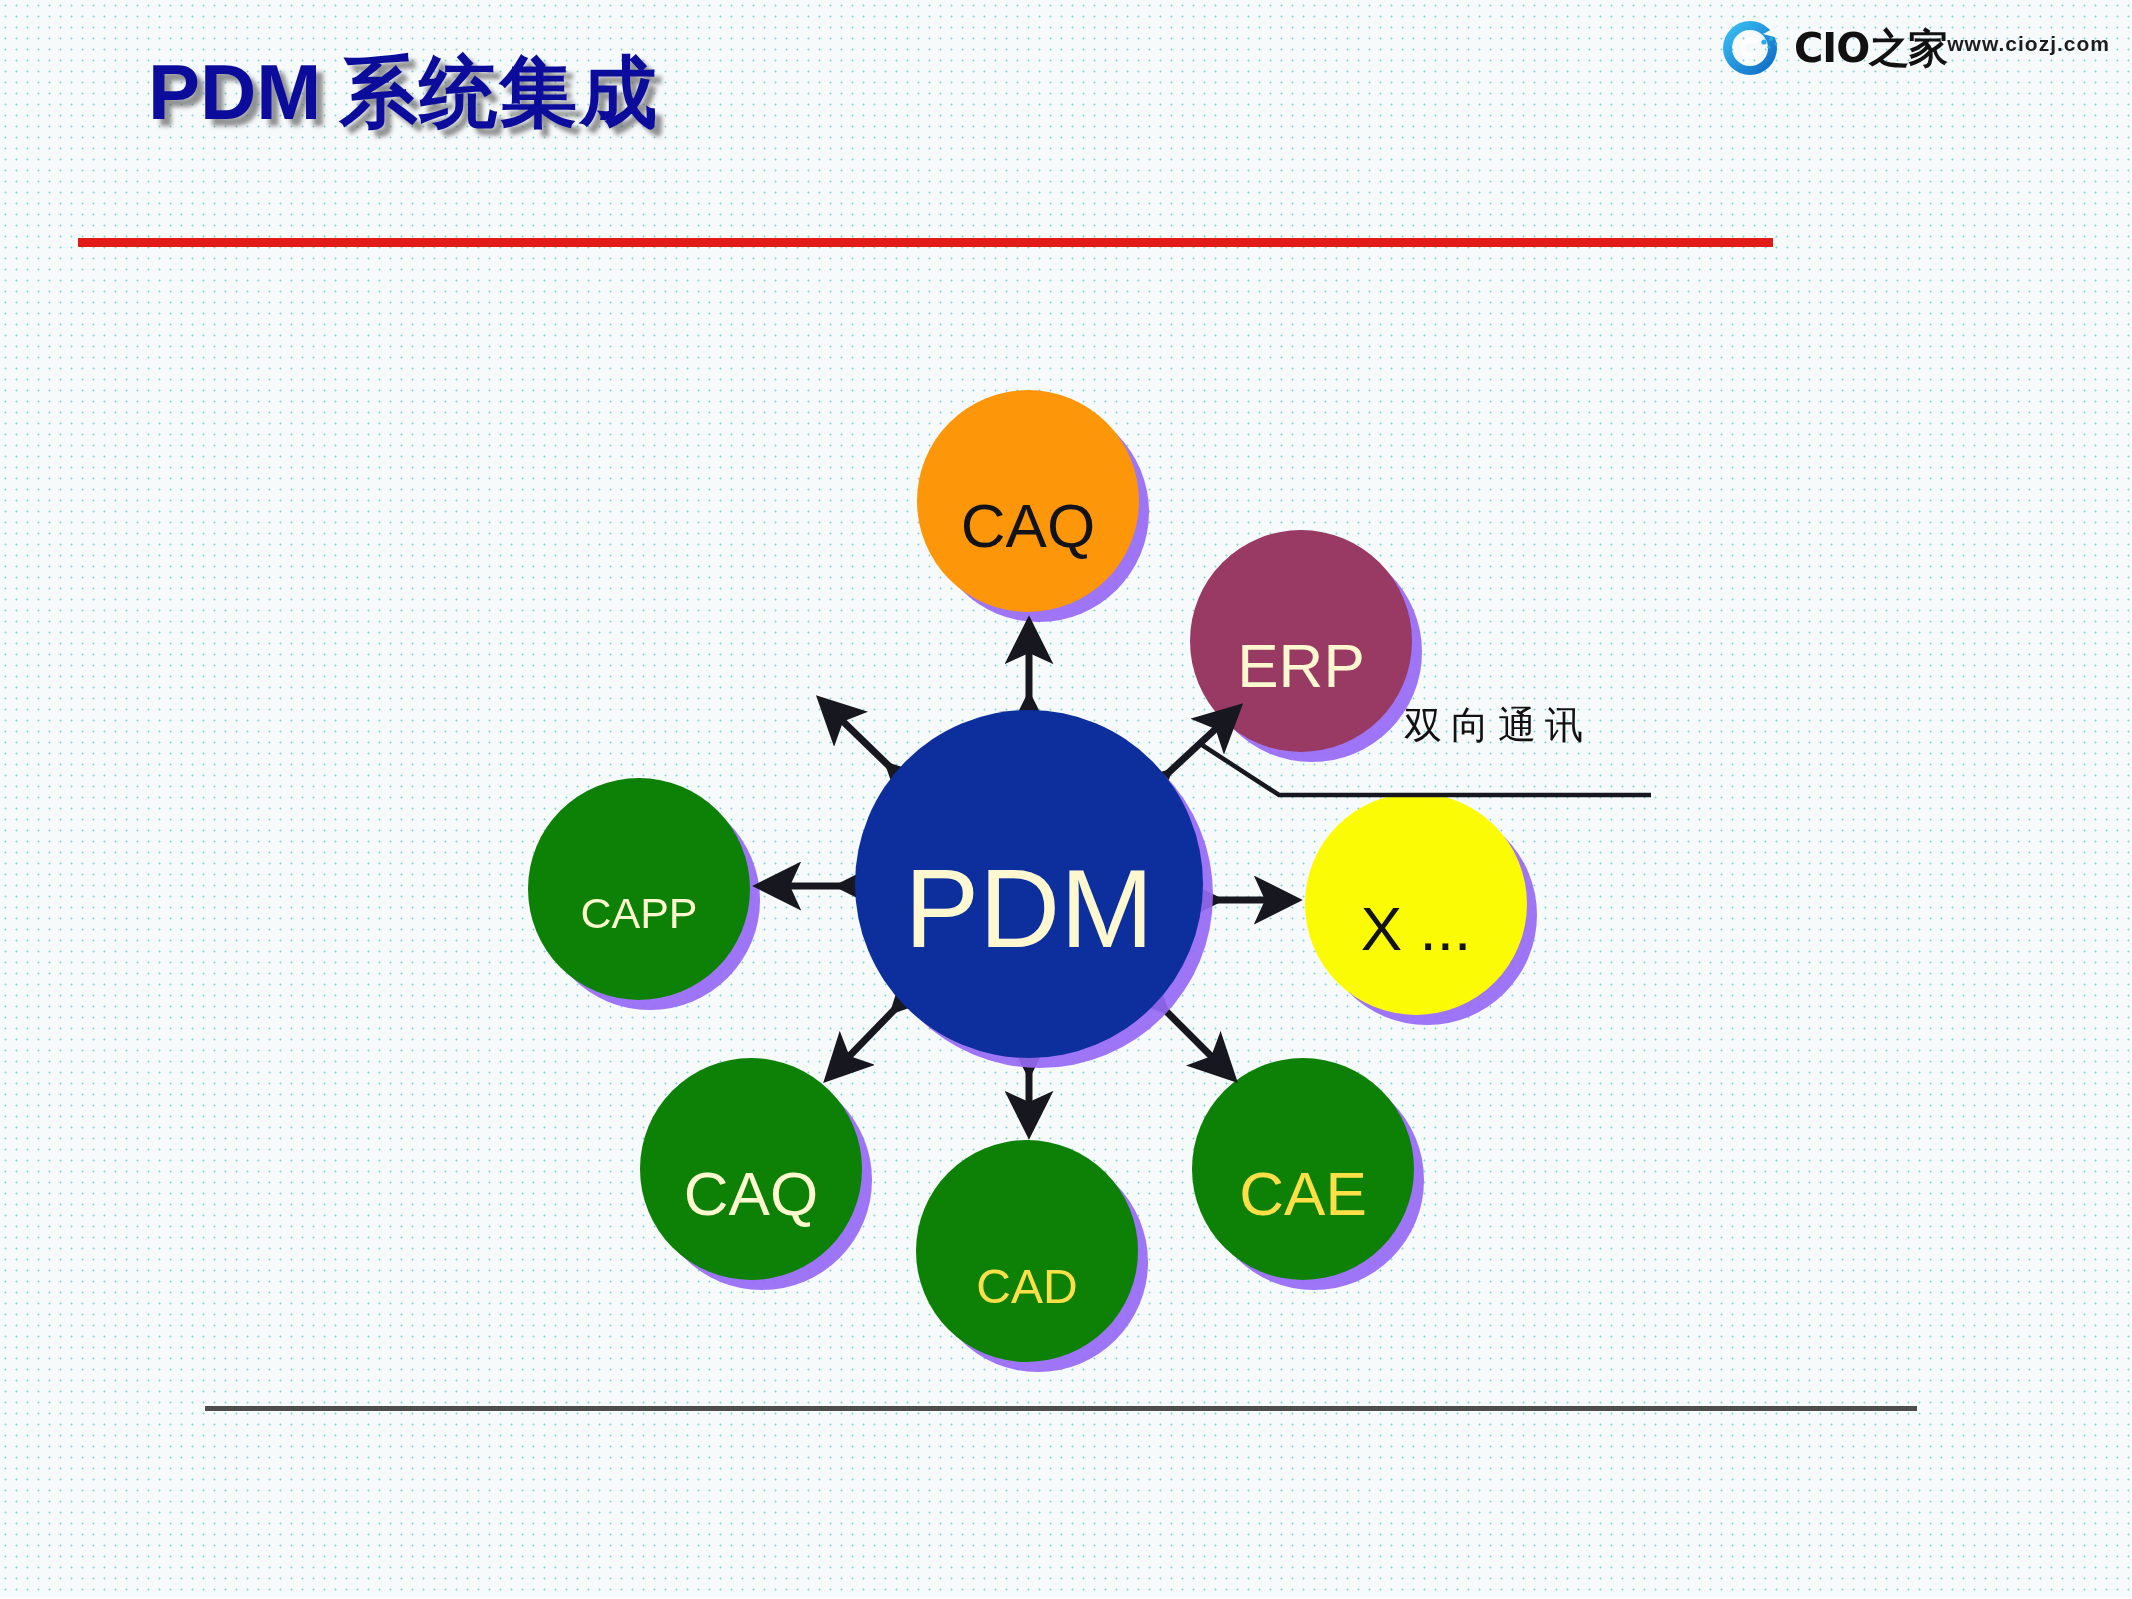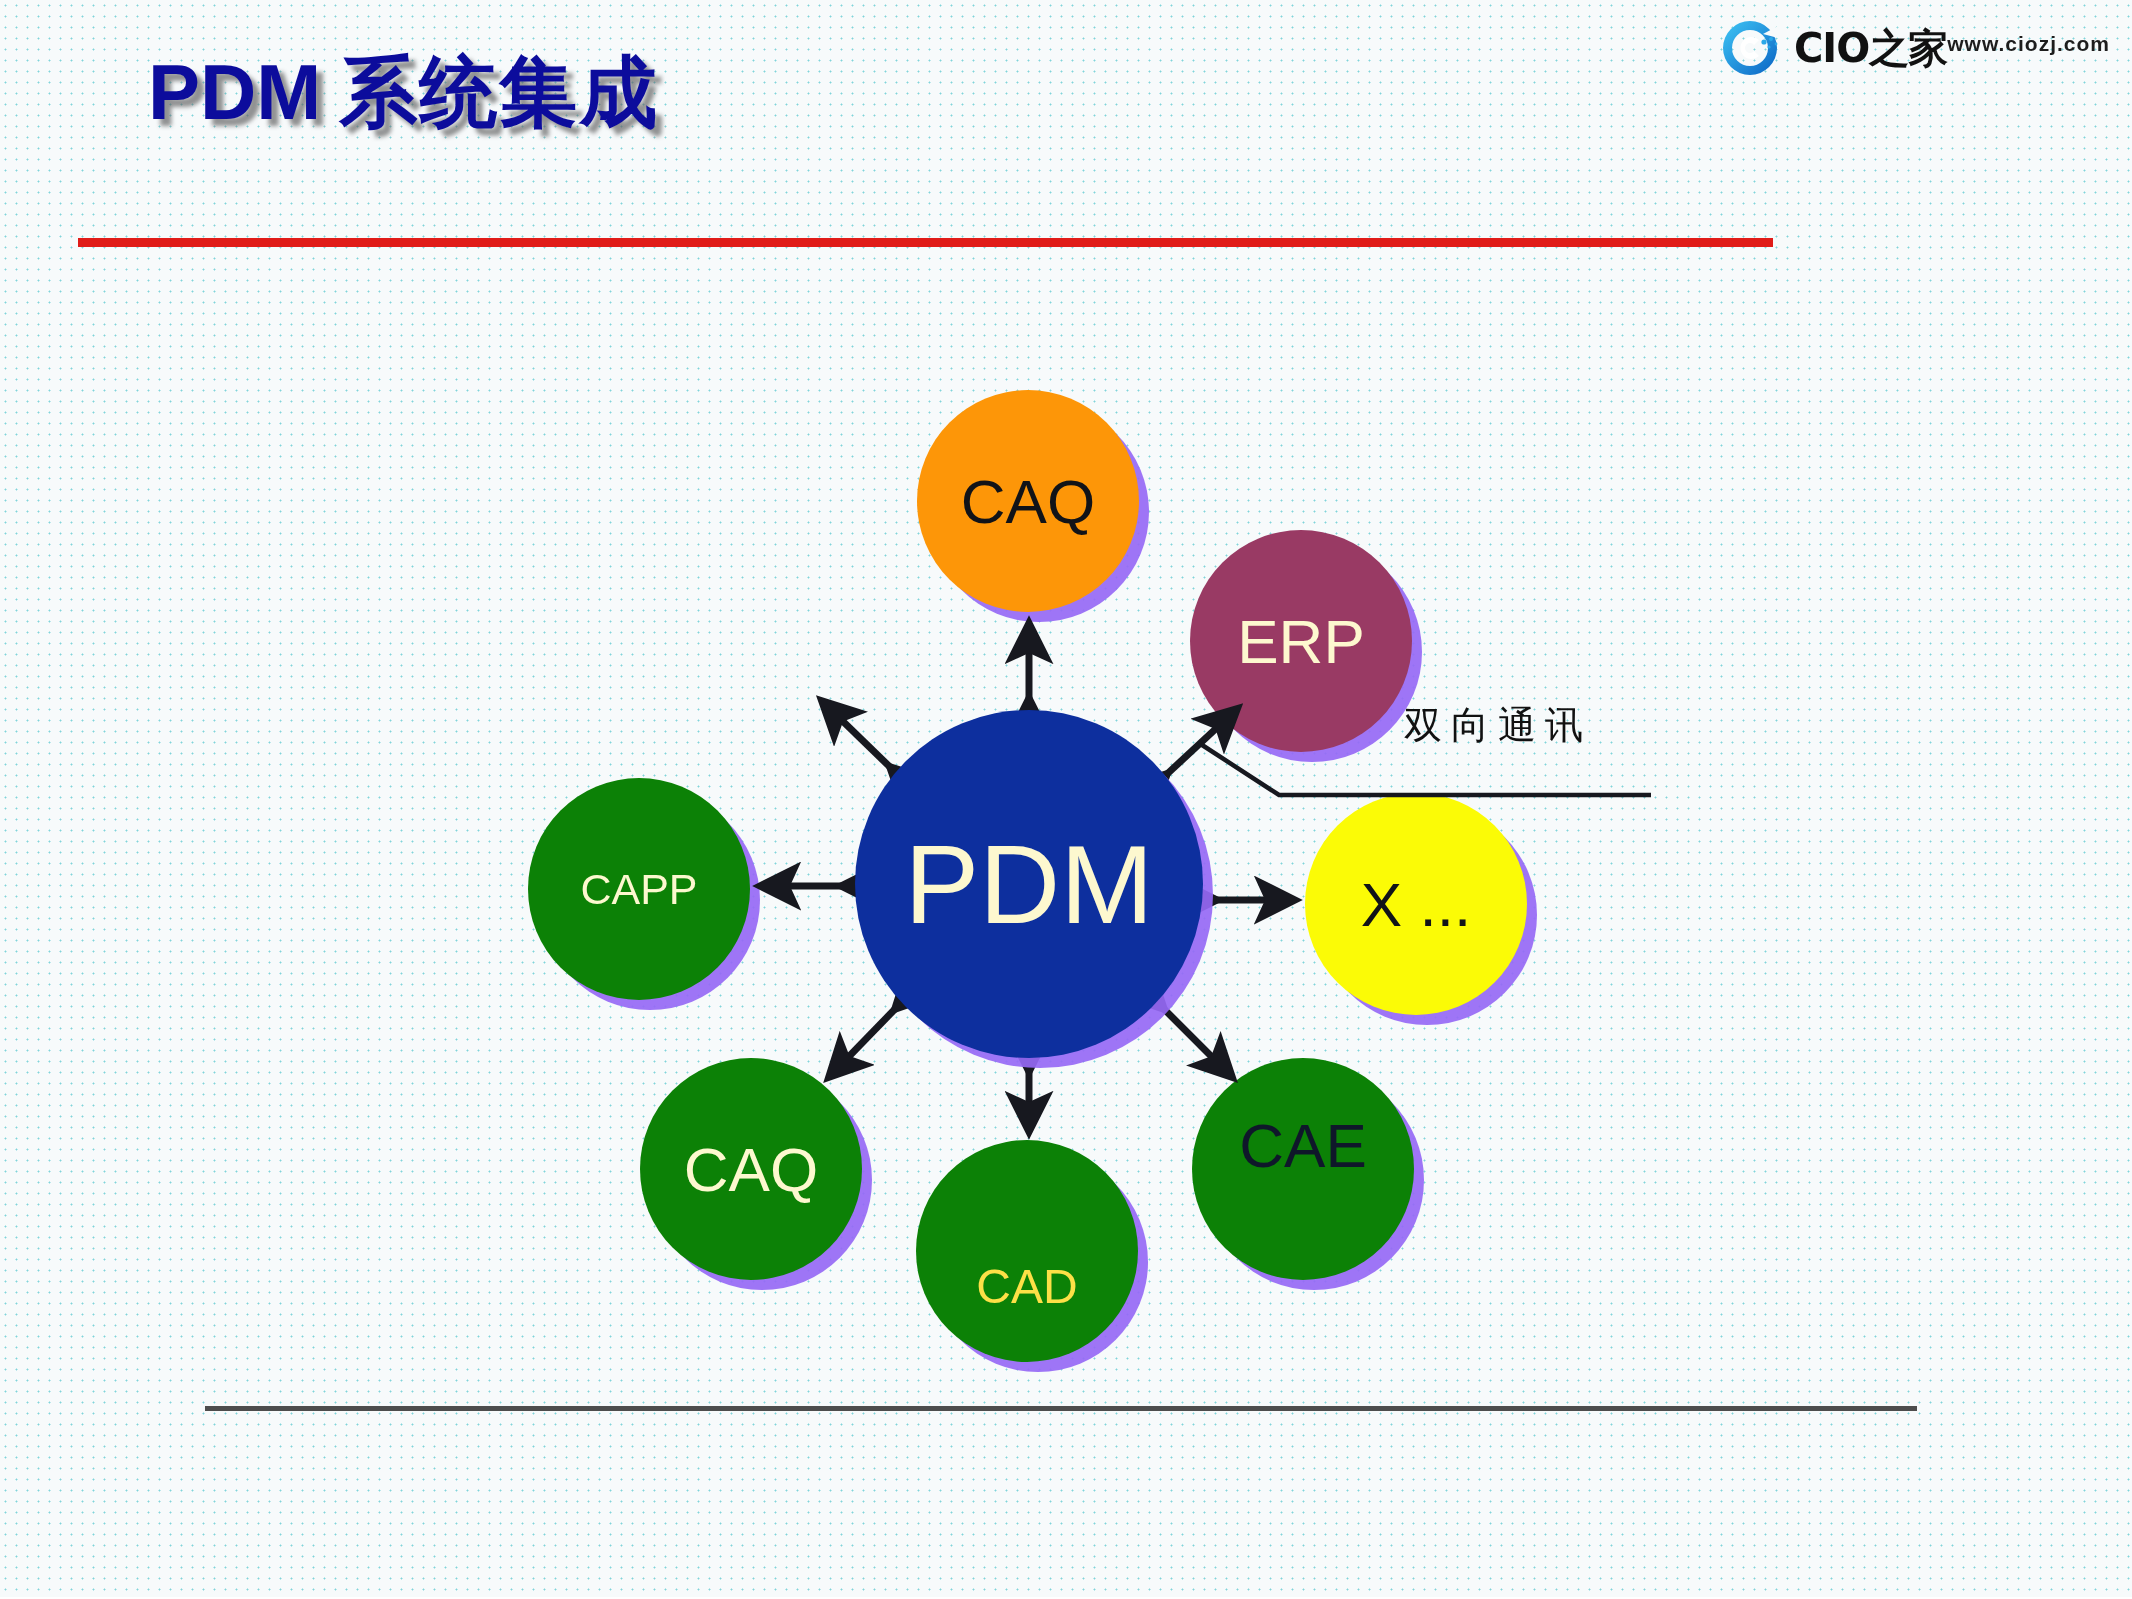--- a/index.html
+++ b/index.html
@@ -95,31 +95,31 @@
     position: absolute;
     border-radius: 50%;
     display: flex;
     align-items: center;
     justify-content: center;
     box-shadow: 11px 11px 0px -1px rgba(150,105,245,0.92);
     font-family: "Liberation Sans", sans-serif;
     white-space: nowrap;
     user-select: none;
   }
-  .node .lbl { pointer-events: none; }
+  .node .lbl { pointer-events: none; margin-top: 48px; }
 
   #node-pdm   { left: 855px;  top: 710px;  width: 348px; height: 348px; background:#0d2f9e; color:#fdf8cf; font-size: 112px; z-index: 6; }
   #node-caq-top { left: 917px; top: 390px; width: 222px; height: 222px; background:#fd9608; color:#111318; font-size: 62px; z-index: 4; }
   #node-cam   { left: 638px;  top: 500px;  width: 222px; height: 222px; background:#4169fb; color:#111318; font-size: 62px; z-index: 4; }
   #node-erp   { left: 1190px; top: 530px;  width: 222px; height: 222px; background:#993a64; color:#fdf8cf; font-size: 62px; z-index: 4; }
   #node-capp  { left: 528px;  top: 778px;  width: 222px; height: 222px; background:#0c8106; color:#fdf8cf; font-size: 43px; z-index: 4; }
   #node-x     { left: 1305px; top: 793px;  width: 222px; height: 222px; background:#fbfb06; color:#111318; font-size: 62px; z-index: 4; }
   #node-caq-bl{ left: 640px;  top: 1058px; width: 222px; height: 222px; background:#0c8106; color:#fdf8cf; font-size: 62px; z-index: 4; }
   #node-cad   { left: 916px;  top: 1140px; width: 222px; height: 222px; background:#0c8106; color:#fde047; font-size: 48px; z-index: 4; align-items: flex-end; padding-bottom: 48px; box-sizing: border-box; }
-  #node-cae   { left: 1192px; top: 1058px; width: 222px; height: 222px; background:#0c8106; color:#0f172a; font-size: 62px; z-index: 4; align-items: flex-start; padding-top: 52px; box-sizing: border-box; }
+  #node-cae   { left: 1192px; top: 1058px; width: 222px; height: 222px; background:#0c8106; color:#fde047; font-size: 62px; z-index: 4; align-items: flex-start; padding-top: 52px; box-sizing: border-box; }
 
   #arrows { position: absolute; left: 0; top: 0; width: 2132px; height: 1599px; z-index: 5; }
 
   #annotation {
     position: absolute;
     left: 1404px;
     top: 700px;
     font-family: "DejaVu Serif", serif;
     font-size: 38px;
     color: #111111;

